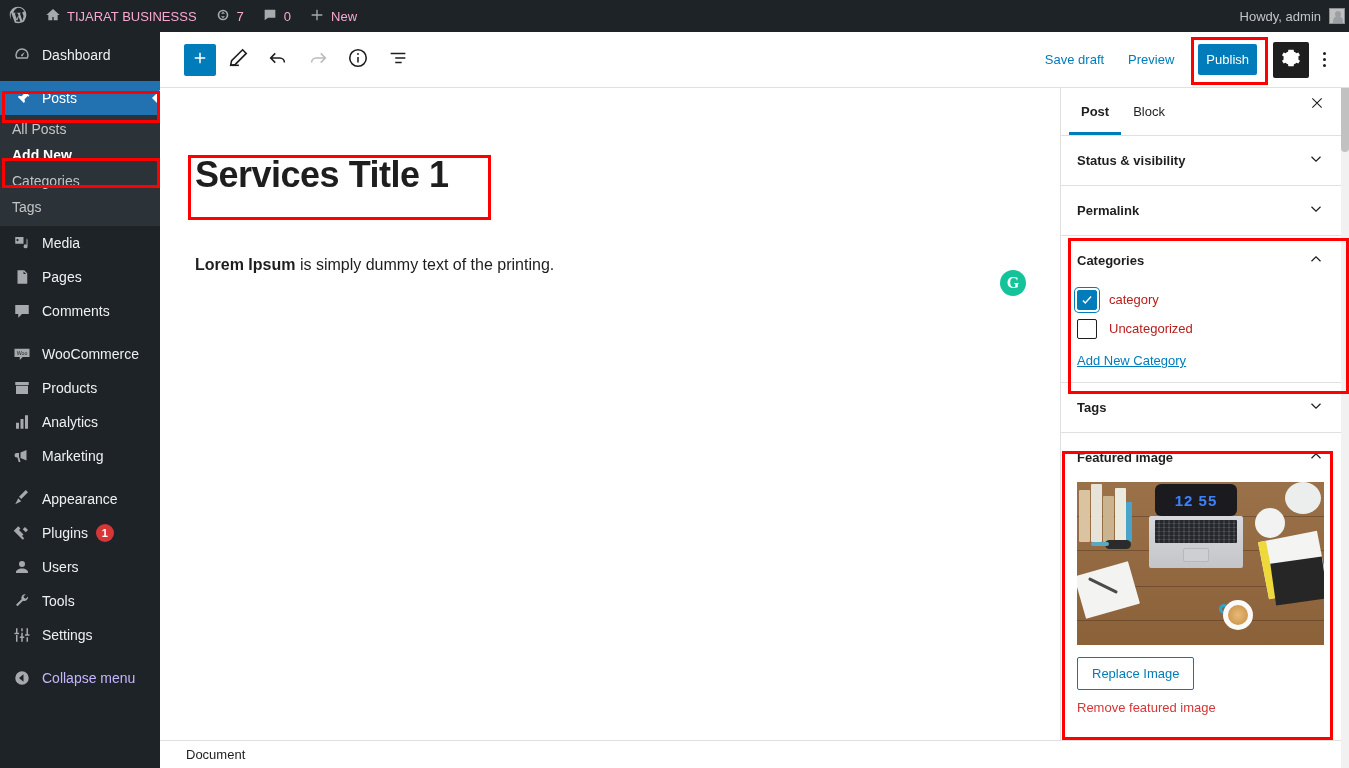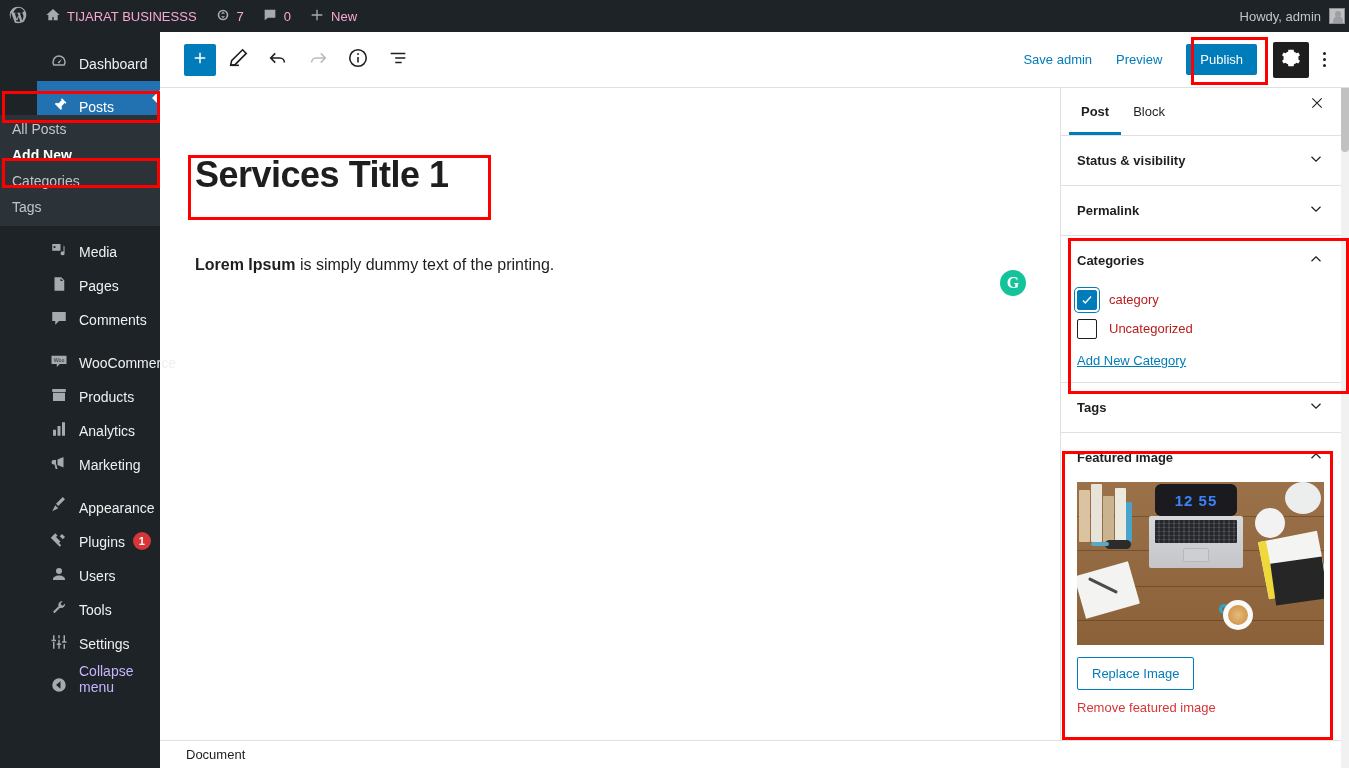--- a/index.html
+++ b/index.html
@@ -43,23 +43,23 @@
 
   
   #sidebar {
     position: absolute; top: 32px; left: 0;
     width: 160px; height: 736px;
     background: #1d2327;
     color: #f0f0f1; font-size: 14px;
     z-index: 40;
   }
   .menu-item {
-    display: flex; align-items: flex-end;
+    display: flex; align-items: center;
     height: 34px; padding-left: 12px;
-    color: #f0f0f1; position: relative; margin-left: 37px;
+    color: #f0f0f1; position: relative;
   }
   .menu-item .mi-icon {
     width: 20px; height: 20px; margin-right: 10px;
     display: flex; align-items: center; justify-content: center;
     flex: 0 0 20px;
   }
   .menu-item .mi-icon svg { width: 18px; height: 18px; fill: #a7aaad; }
   .menu-item.current { background: #2271b1; color: #fff; }
   .menu-item.current .mi-icon svg { fill: #fff; }
   .menu-item.current::after {
@@ -108,21 +108,21 @@
   .tb-add svg { stroke: #fff; stroke-width: 2; width: 18px; height: 18px; }
   .tb-right {
     margin-left: auto; display: flex; align-items: center;
     gap: 0; padding-right: 10px; font-size: 13px;
   }
   .hdr-link { color: #007cba; padding: 6px 12px; }
   .publish-wrap { position: relative; padding: 0 12px; }
   .publish-btn {
     background: #007cba; color: #fff;
     border: none; border-radius: 2px;
-    padding: 8px 14px; font-size: 13px;
+    padding: 8px 8px; font-size: 13px;
     font-family: "Liberation Sans", sans-serif;
     text-align: center;
   }
   .gear-btn {
     width: 36px; height: 36px; margin-left: 4px;
     background: #1e1e1e; border-radius: 2px;
     display: flex; align-items: center; justify-content: center;
   }
   .gear-btn svg { width: 20px; height: 20px; fill: #fff; }
   .more-btn {
@@ -572,21 +572,21 @@
     <div class="tb-btn">
       <span>
         <svg viewBox="0 0 24 24">
             <path d="M4 7h16M9 12h11M9 17h7" stroke="#1e1e1e"></path>
           </svg>
       </span>
     </div>
   </div>
 
   <div class="tb-right">
-    <span class="hdr-link">Save admin</span>
+    <span class="hdr-link">Save draft</span>
     <span class="hdr-link">Preview</span>
     <span class="publish-wrap">
       <button class="publish-btn">Publish</button>
     </span>
     <div class="gear-btn">
       <span>
         <svg viewBox="0 0 24 24" fill="#fff">
             <path d="M12 8.5a3.5 3.5 0 1 0 0 7 3.5 3.5 0 0 0 0-7zm9 3.5c0-.6-.1-1.2-.2-1.8l2-1.4-2-3.4-2.3 1a8 8 0 0 0-3-1.8L15.2 2H8.8l-.3 2.6a8 8 0 0 0-3 1.8l-2.3-1-2 3.4 2 1.4a8 8 0 0 0 0 3.6l-2 1.4 2 3.4 2.3-1a8 8 0 0 0 3 1.8l.3 2.6h6.4l.3-2.6a8 8 0 0 0 3-1.8l2.3 1 2-3.4-2-1.4c.1-.6.2-1.2.2-1.8z"></path>
           </svg>
       </span>

